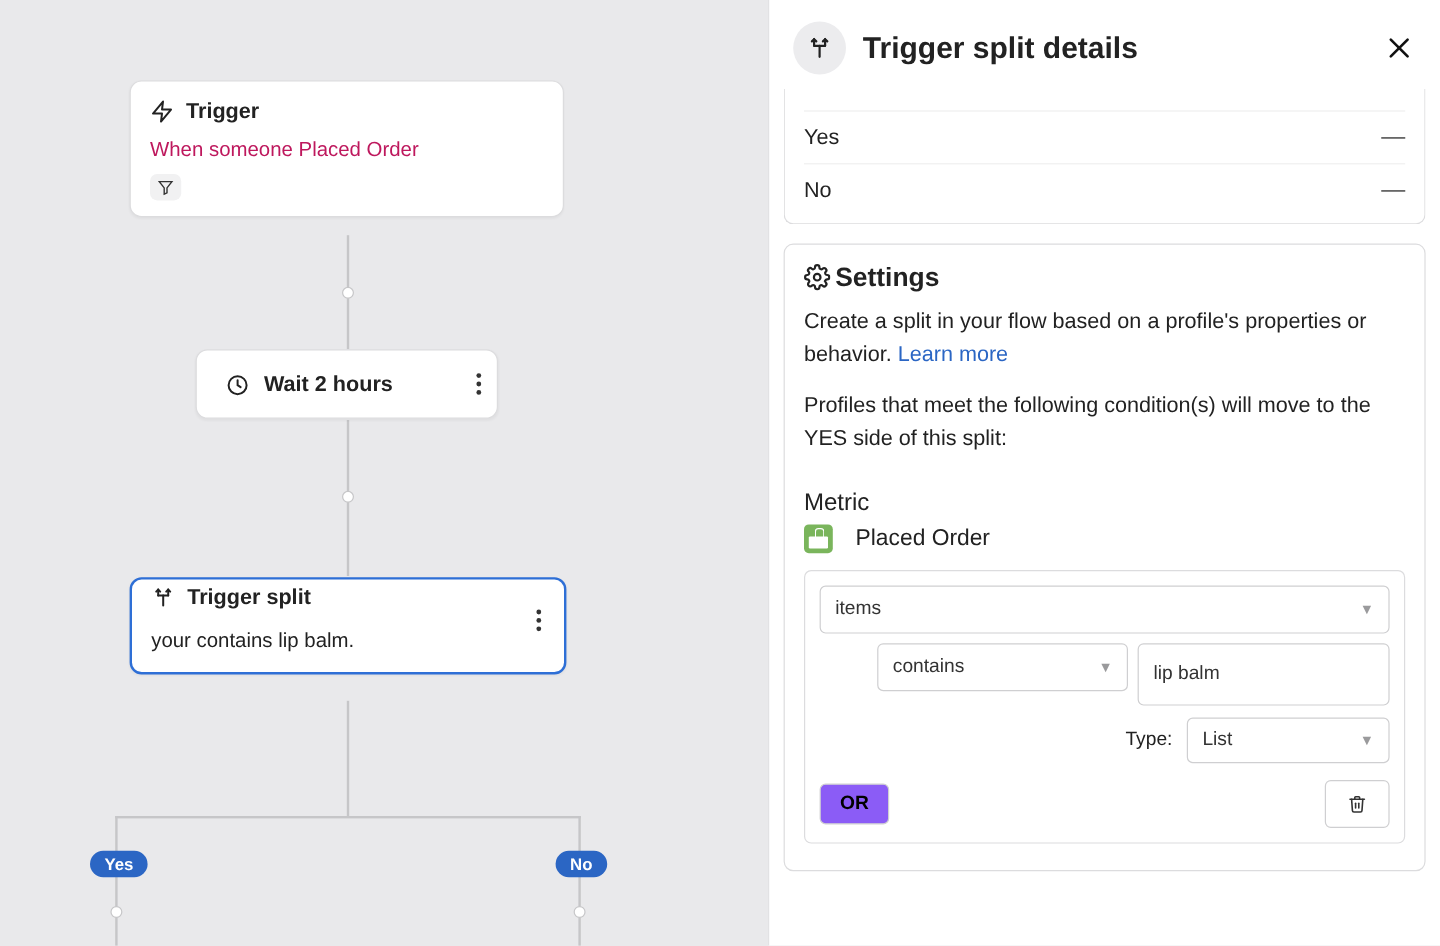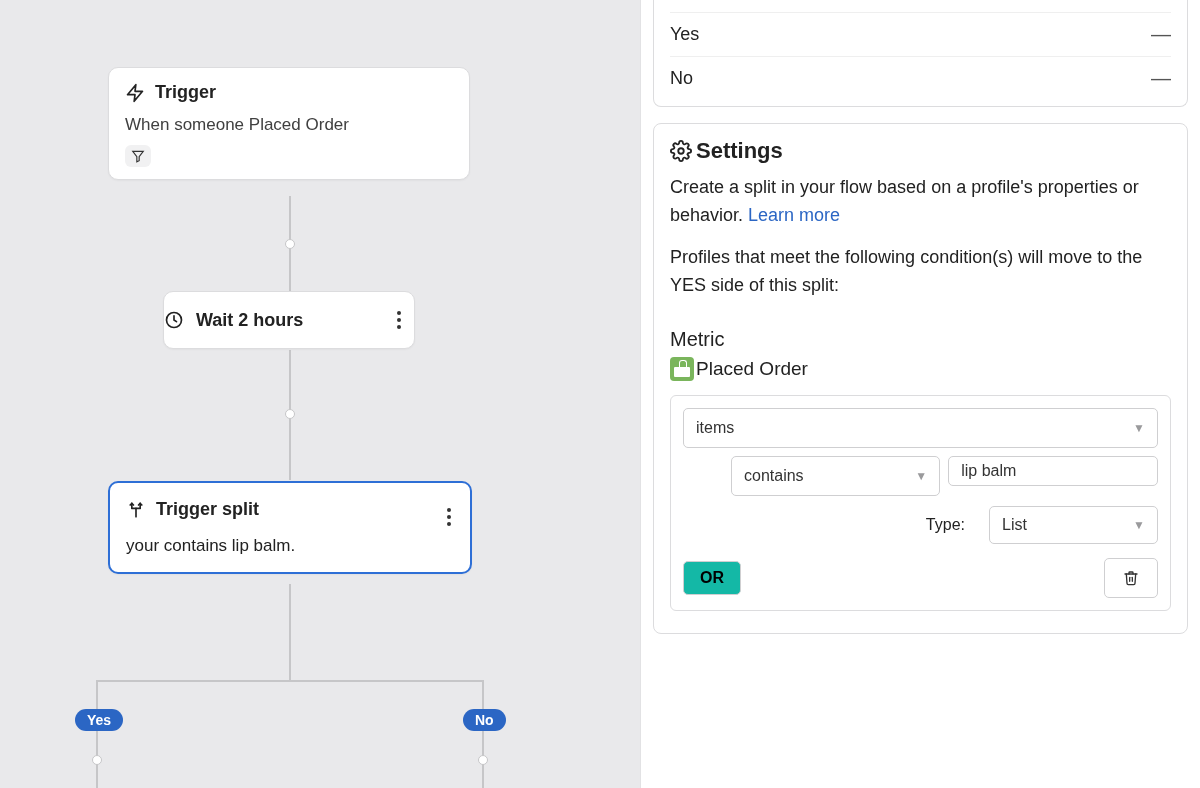--- a/index.html
+++ b/index.html
@@ -40,42 +40,42 @@
     border-radius: 10px;
     box-shadow: 0 1px 2px rgba(0,0,0,0.04);
   }
   .card.selected {
     border: 2px solid #2e6fd6;
   }
 
   .trigger-card { left: 108px; top: 67px; width: 362px; padding: 14px 16px 12px; }
   .trigger-card .row1 { display: flex; align-items: center; gap: 10px; }
   .trigger-card .label { font-weight: 700; font-size: 18px; }
-  .trigger-card .desc { margin-top: 12px; font-size: 17px; color: #404040; }
+  .trigger-card .desc { margin-top: 12px; font-size: 17px; color: #be185d; }
   .filter-chip {
     margin-top: 10px;
     display: inline-flex;
     align-items: center;
     justify-content: center;
     width: 26px; height: 22px;
     background: #f1f1f2;
     border-radius: 6px;
     font-size: 12px;
   }
 
   .wait-card { left: 163px; top: 291px; width: 252px; height: 58px; display:flex; align-items:center; }
-  .wait-card .inner { display:flex; align-items:center; gap:12px; padding: 0 0; flex:1; }
+  .wait-card .inner { display:flex; align-items:flex-end; gap:12px; padding: 0 24px; flex:1; }
   .wait-card .label { font-weight: 700; font-size: 18px; }
   .more-btn {
     position: absolute; right: 12px; top: 50%; transform: translateY(-50%);
     font-size: 20px; line-height: 1; letter-spacing: 0px;
     color: #333; cursor: pointer;
   }
 
-  .split-card { left: 108px; top: 481px; width: 364px; padding: 16px 16px 16px; }
+  .split-card { left: 108px; top: 481px; width: 364px; padding: 4px 16px 16px; }
   .split-card .row1 { display:flex; align-items:center; gap:10px; }
   .split-card .label { font-weight: 700; font-size: 18px; }
   .split-card .desc { margin-top: 16px; font-size: 17px; color:#222; }
   .split-card .more-btn { right: 18px; top: 24px; transform: none; }
 
   .pill {
     position: absolute;
     background: #2b66c4;
     color: #fff;
     font-size: 14px;
@@ -117,21 +117,21 @@
   .stat-row:first-child { color:#555; padding-top:0; padding-bottom:4px;}
   .stat-dash { color:#555; font-size: 20px; }
 
   .section-title-row { display:flex; align-items:center; gap:4px; margin-bottom: 10px;}
   .section-title { font-weight: 800; font-size: 22px; }
   .settings-text { font-size: 18px; line-height: 1.55; color:#222; margin-top: 6px;}
   .settings-text a { color: #2b66c4; text-decoration: none; }
   .settings-text2 { font-size: 18px; line-height: 1.55; color:#222; margin-top: 14px;}
 
   .metric-label { font-size: 20px; color:#222; margin-top: 28px; }
-  .metric-row { display:flex; align-items:center; gap:2px; margin-top: 6px;}
+  .metric-row { display:flex; align-items:center; gap:19px; margin-top: 6px;}
   .shop-icon { width:24px; height:24px; background:#7ab55c; border-radius:4px; position:relative; }
   .shop-icon::before{
     content:""; position:absolute; left:4px; right:4px; bottom:4px; top:10px;
     background:#fff; border-radius:1px;
   }
   .shop-icon::after{
     content:""; position:absolute; left:9px; top:3px; width:6px; height:7px;
     border:1.5px solid #fff; border-bottom:none; border-radius:3px 3px 0 0;
   }
   .metric-name { font-size: 19px; color:#222; }
@@ -147,33 +147,33 @@
     border: 1px solid #cfcfd1;
     border-radius: 5px;
     height: 40px; padding: 0 12px;
     font-size: 16px; color:#333;
     background:#fff;
   }
   .select .caret { color:#9a9a9c; font-size: 12px; }
   .input {
     border: 1px solid #cfcfd1;
     border-radius: 5px;
-    height: 30px; padding: 0 12px;
+    height: 52px; padding: 0 12px;
     font-size: 16px; color:#333;
     background:#fff;
     display:flex; align-items:center;
   }
   .cond-row2 { display:flex; gap:8px; margin-top:8px;padding-left:48px; }
   .cond-row2 .select { flex: 0 0 49%; }
   .cond-row2 .input { flex: 1; }
-  .type-row { display:flex; align-items:center; justify-content:flex-end; gap:24px; margin-top:10px; font-size:16px;}
+  .type-row { display:flex; align-items:center; justify-content:flex-end; gap:12px; margin-top:10px; font-size:16px;}
   .type-row .select { width: 169px; height: 38px; }
   .bottom-row { display:flex; align-items:center; justify-content:space-between; margin-top: 14px;}
   .or-btn, .and-btn {
-    border: 1px solid #cfcfd1; border-radius:5px; background:#14b8a6;
+    border: 1px solid #cfcfd1; border-radius:5px; background:#8b5cf6;
     font-weight:700; font-size:16px; padding: 7px 16px; cursor:pointer;
   }
   .trash-btn {
     border: 1px solid #cfcfd1; border-radius:5px; background:#fff;
     width: 54px; height: 40px; display:flex; align-items:center; justify-content:center;
     cursor:pointer;
   }
   .and-row { margin-top: 14px; }
   .and-btn .plus { font-weight:900; margin-right:10px; font-size:17px;}
 
@@ -259,20 +259,39 @@
     <div class="desc">your contains lip balm.</div>
   </div>
 
   <div class="pill" style="left:75px; top:709px;">Yes</div>
   <div class="pill" style="left:463px; top:709px;">No</div>
 
 </div>
 
 <div class="panel">
 
+  <div class="panel-header">
+    <div class="icon-badge">
+      <svg class="svg" width="22" height="22" viewBox="0 0 24 24" fill="none" stroke="#222" stroke-width="2" stroke-linecap="round">
+          <path d="M7 4 L7 10"></path>
+          <path d="M17 4 L17 10"></path>
+          <path d="M7 10 L17 10"></path>
+          <path d="M12 10 L12 20"></path>
+          <polyline points="5 6 7 4 9 6"></polyline>
+          <polyline points="15 6 17 4 19 6"></polyline>
+        </svg>
+    </div>
+    <div class="title">Trigger split details</div>
+    <div class="close-x">
+      <svg class="svg" width="24" height="24" viewBox="0 0 24 24" fill="none" stroke="#111" stroke-width="2.2" stroke-linecap="round">
+          <line x1="5" y1="5" x2="19" y2="19"></line>
+          <line x1="19" y1="5" x2="5" y2="19"></line>
+        </svg>
+    </div>
+  </div>
 
   <div class="section stats" style="margin-top:-6px; border-top-left-radius:0; border-top-right-radius:0; border-top:none;">
     <div class="stat-row" style="overflow:hidden; height:8px; padding:0;">
       <span style="visibility:hidden;">Waiting</span>
     </div>
     <div class="stat-row">
       <span>Yes</span>
       <span class="stat-dash">—</span>
     </div>
     <div class="stat-row">

